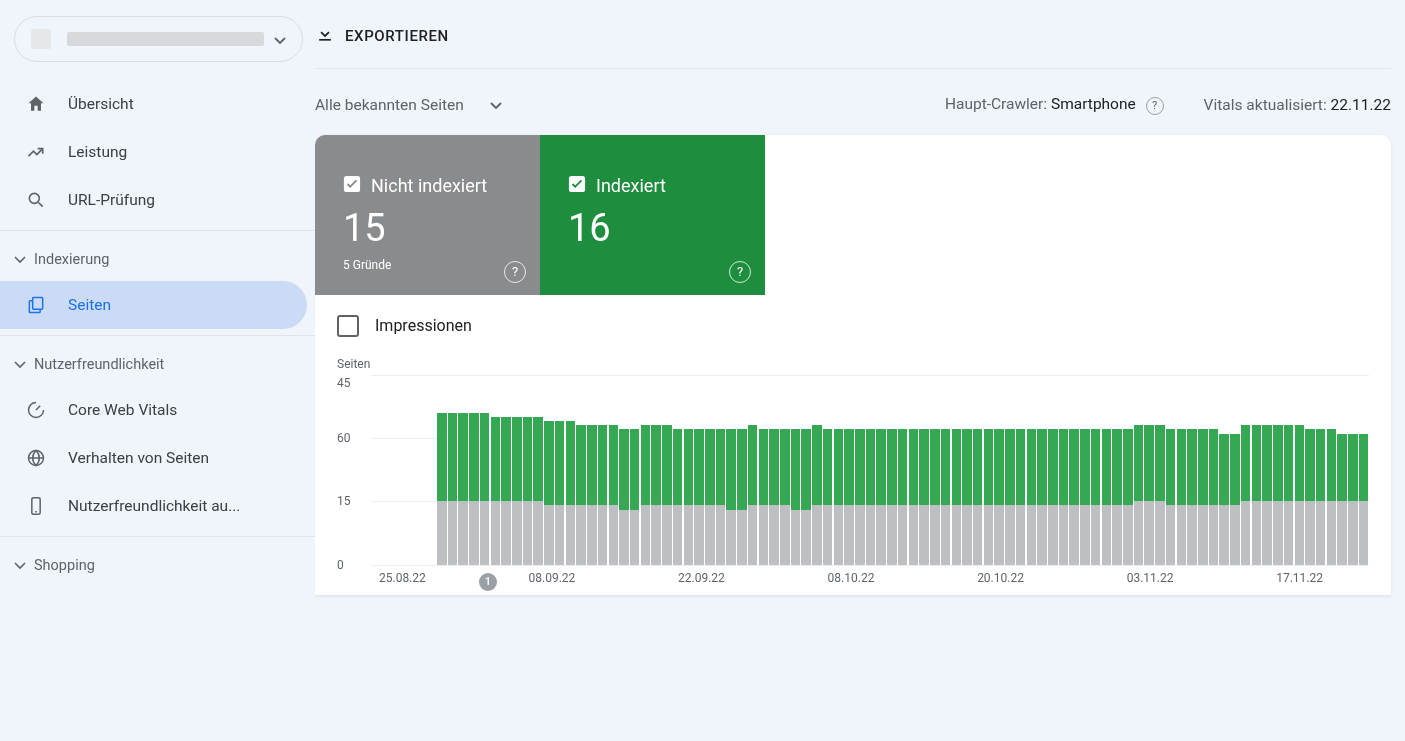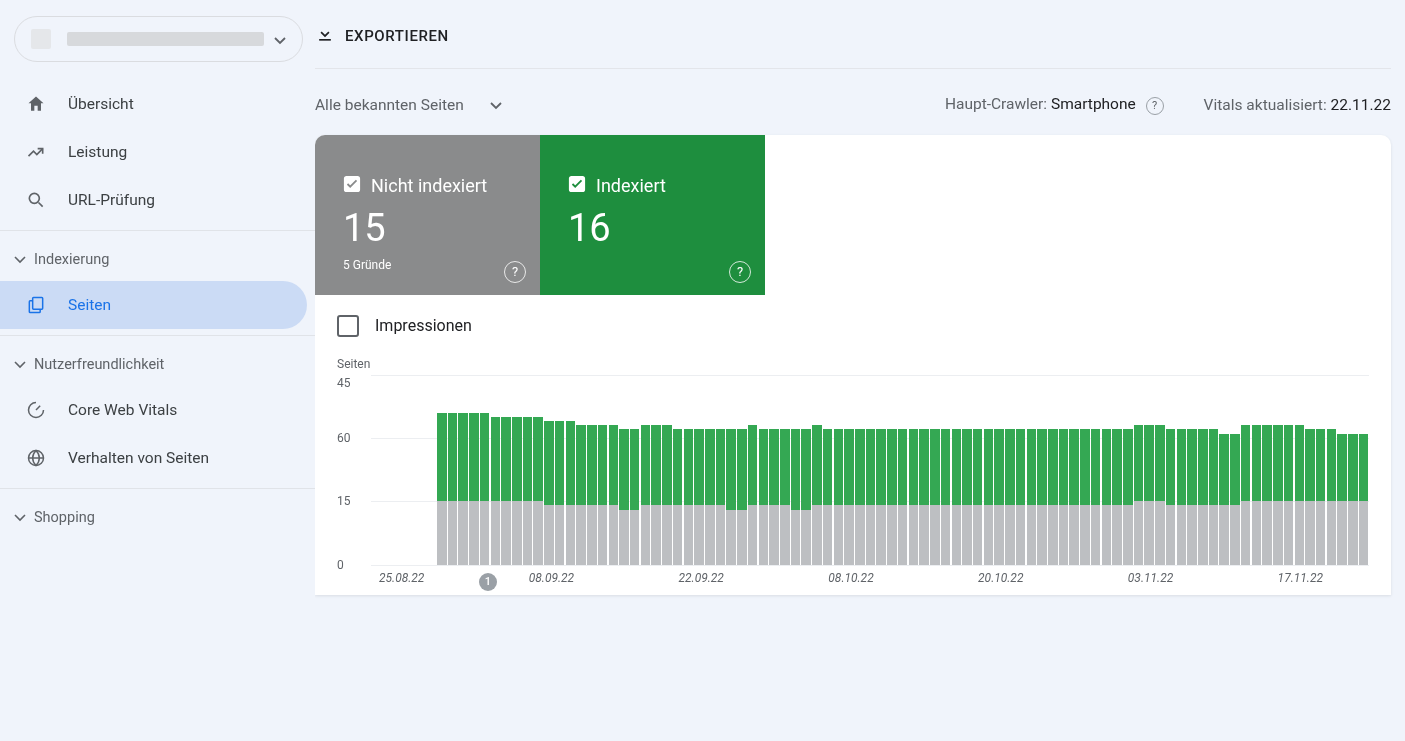--- a/index.html
+++ b/index.html
@@ -156,21 +156,21 @@
   .bar-col { flex: 1; display: flex; flex-direction: column; justify-content: flex-end; height: 100%; }
   .bar-top { background: #34a853; }
   .bar-bot { background: #bdbfc2; }
   .annot-dot {
     position:absolute; width:18px;height:18px;border-radius:50%;
     background:#9aa0a6;color:#fff;font-size:11px;font-weight:500;
     display:flex;align-items:center;justify-content:center;
   }
   .x-ticks {
     display:flex; font-size:12px; color:#5f6368; margin-top:6px;
-    margin-left:42px; justify-content: space-between; padding-right: 46px; font-style: italic;
+    margin-left:42px; justify-content: space-between; padding-right: 46px;
   }
   .help-circle {
     display:inline-flex; width:18px;height:18px;border:1.3px solid #9aa0a6;border-radius:50%;
     align-items:center;justify-content:center;font-size:11px;color:#5f6368; margin-left:6px;
   }
 </style>
 </head>
 <body>
 
 <div class="sidebar">
@@ -251,20 +251,29 @@
     <span>Core Web Vitals</span>
   </div>
   <div class="nav-item">
     <span class="nav-icon">
       <svg width="20" height="20" viewBox="0 0 24 24" fill="none" stroke="currentColor" stroke-width="1.8">
           <circle cx="12" cy="12" r="9"></circle>
           <path d="M3 12h18M12 3c2.5 2.5 4 6 4 9s-1.5 6.5-4 9c-2.5-2.5-4-6-4-9s1.5-6.5 4-9z"></path>
         </svg>
     </span>
     <span>Verhalten von Seiten</span>
+  </div>
+  <div class="nav-item">
+    <span class="nav-icon">
+      <svg width="20" height="20" viewBox="0 0 24 24" fill="none" stroke="currentColor" stroke-width="1.8">
+          <rect x="7" y="2" width="10" height="20" rx="2"></rect>
+          <path d="M11 19h2"></path>
+        </svg>
+    </span>
+    <span>Nutzerfreundlichkeit au...</span>
   </div>
 
   <div class="nav-divider"></div>
 
   <div class="nav-section">
     <span class="chevron">
       <svg width="12" height="8" viewBox="0 0 12 8">
           <path d="M1 1l5 5 5-5" stroke="#5f6368" stroke-width="1.6" fill="none"></path>
         </svg>
     </span>

